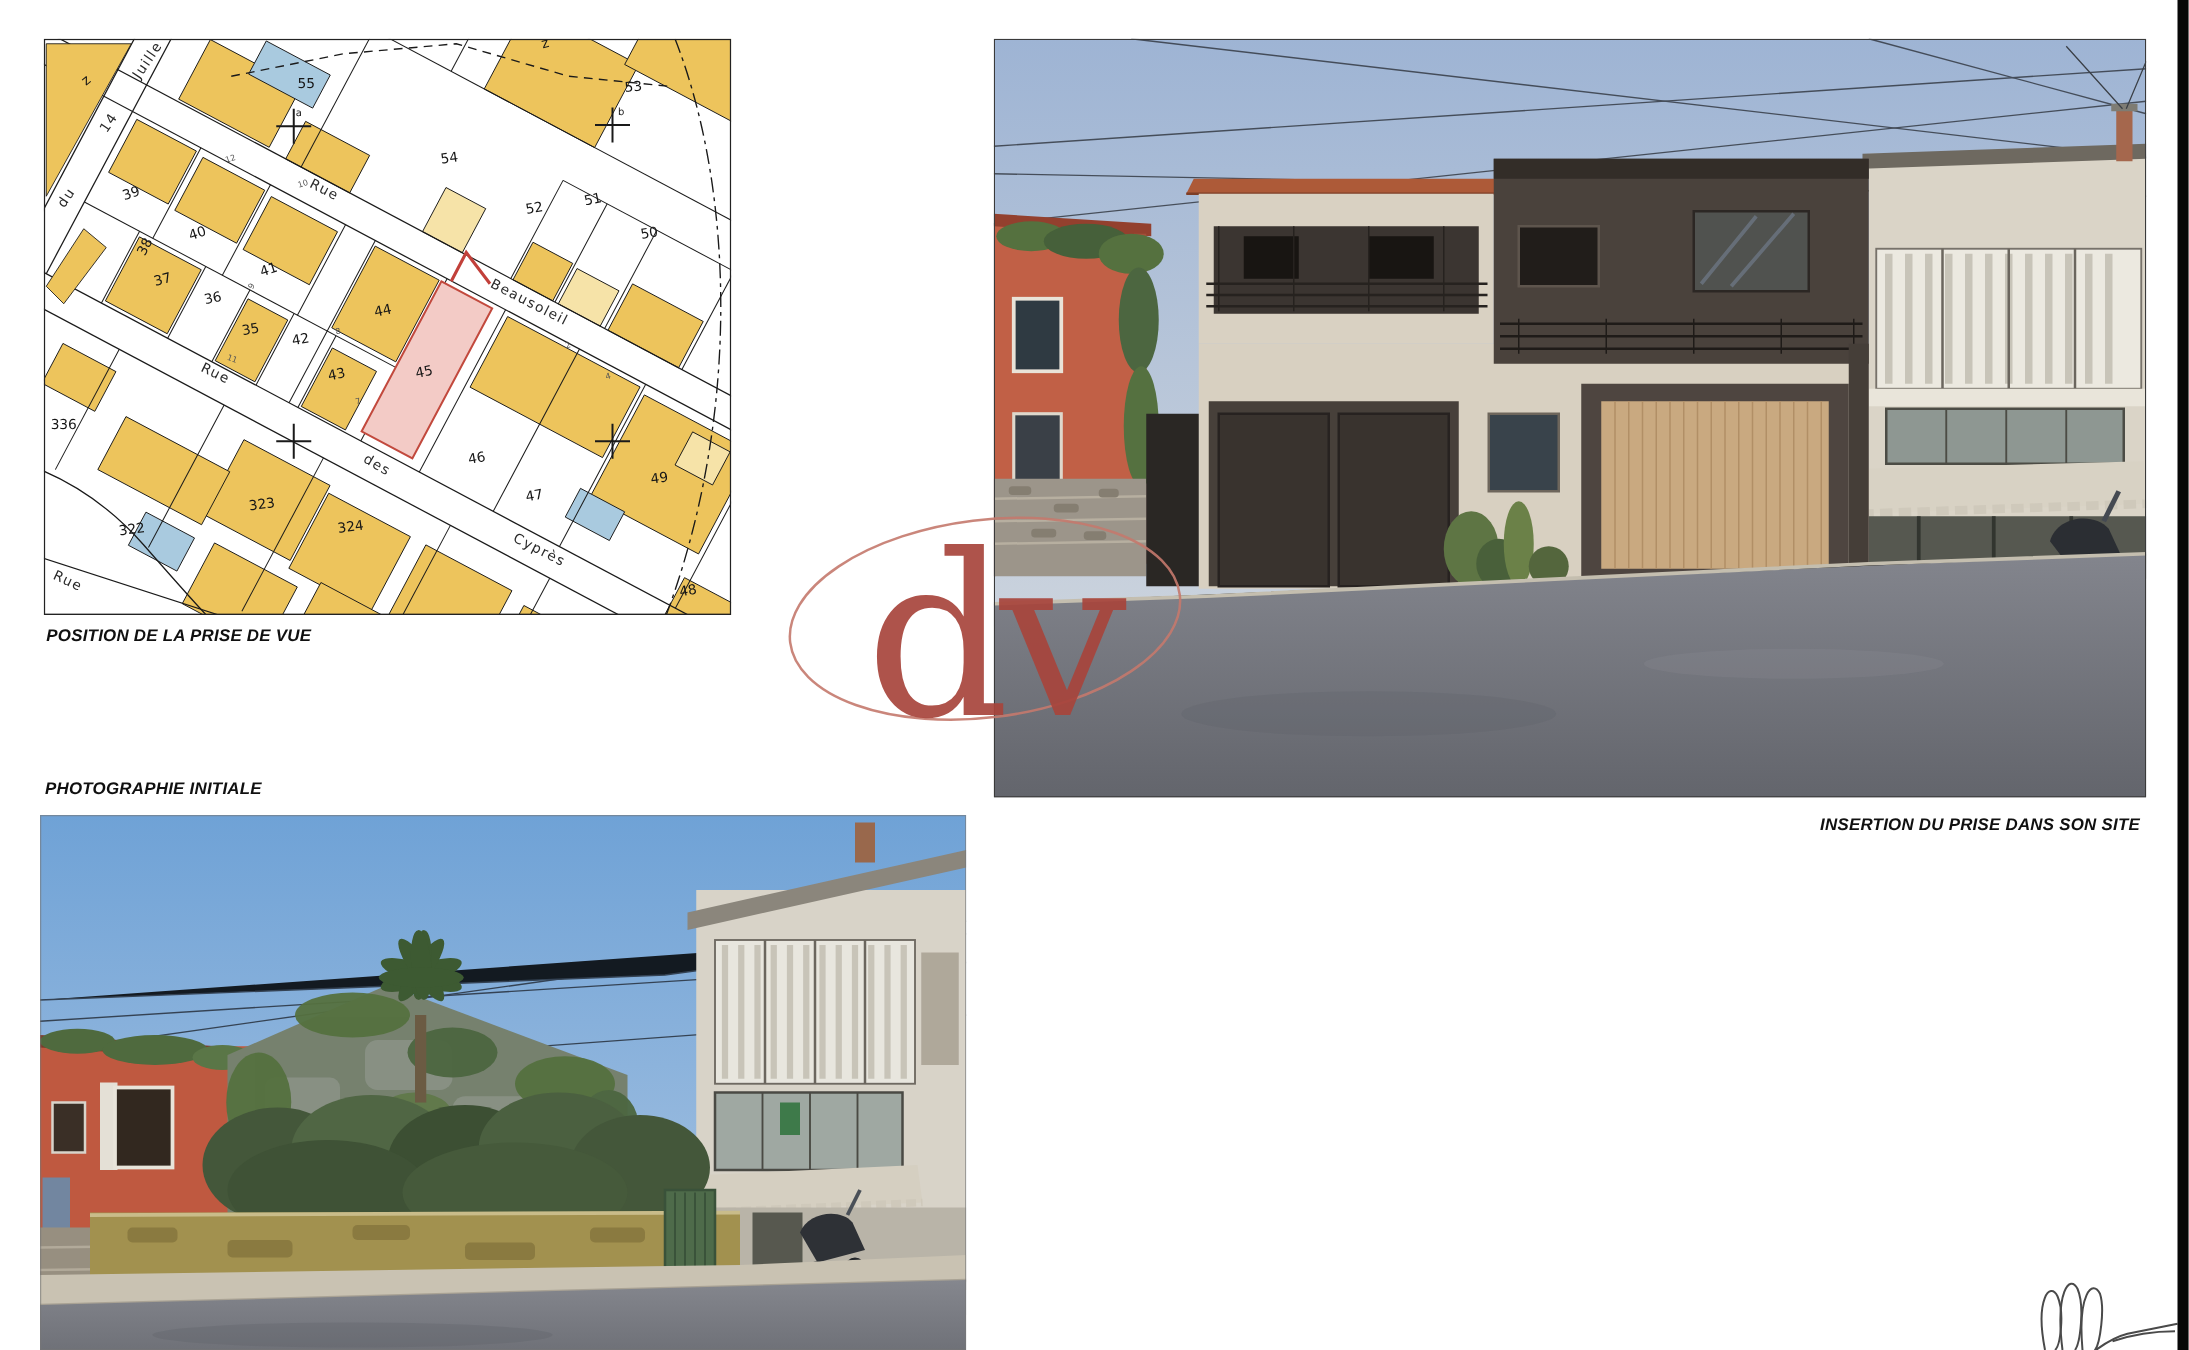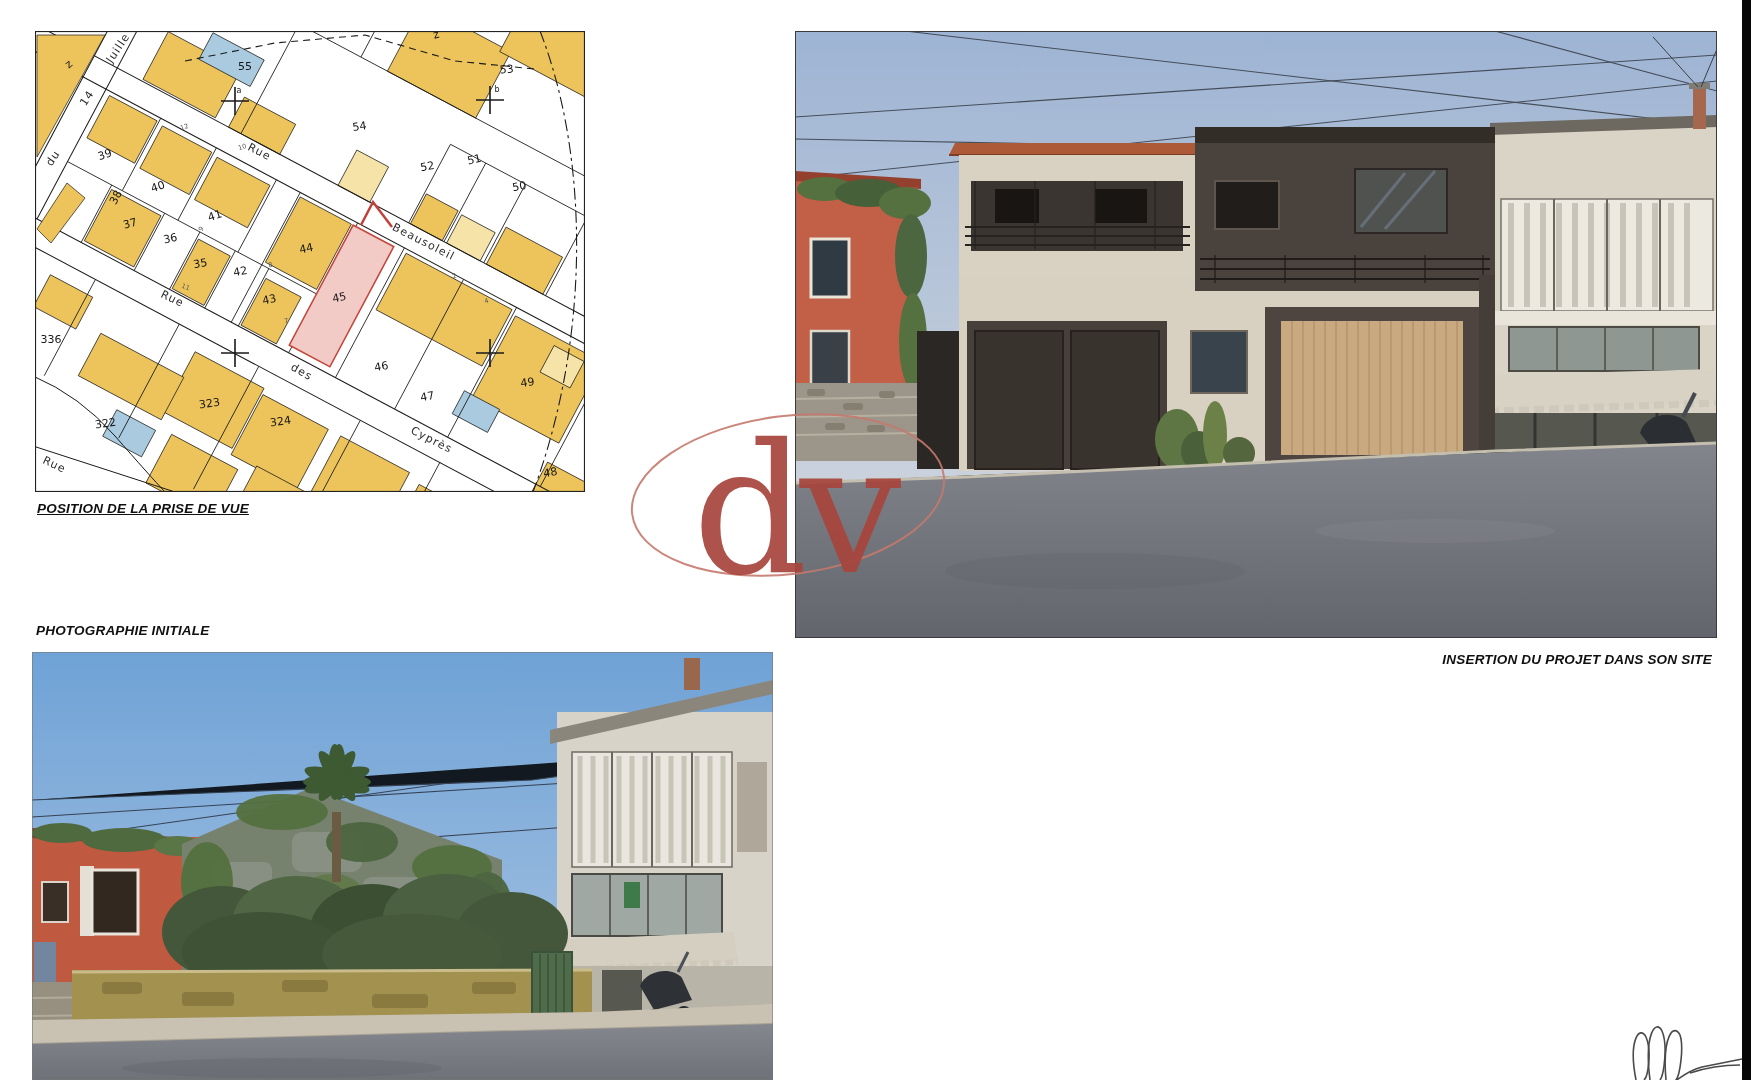--- a/index.html
+++ b/index.html
@@ -174,21 +174,21 @@
         <text x="150" y="258" transform="rotate(20 150 258)" class="tlabel">11</text>
         <text x="236" y="236" transform="rotate(-15 236 236)" class="tlabel">8</text>
         <text x="252" y="292" transform="rotate(-15 252 292)" class="tlabel">7</text>
         <text x="420" y="247" transform="rotate(-15 420 247)" class="tlabel">2</text>
         <text x="452" y="272" transform="rotate(-15 452 272)" class="tlabel">4</text>
       </g>
   </g>
   <rect x="0.5" y="0.5" width="549" height="460" fill="none" stroke="#222" stroke-width="1.2"></rect>
 </svg>
 
-<div class="caption" style="left:37px;top:501px;text-decoration:underline;">POSITION DE LA PRISE DE VUE</div>
+<div class="caption" style="left:37px;top:501px;">POSITION DE LA PRISE DE VUE</div>
 
 <svg class="figure" style="left:795px;top:31px;" width="922" height="607" viewBox="0 0 922 607">
   <defs>
     <linearGradient id="skyR" x1="0" y1="0" x2="0" y2="1">
       <stop offset="0" stop-color="#9eb4d4"></stop>
         <stop offset="1" stop-color="#cbd3dd"></stop>
     </linearGradient>
     <linearGradient id="roadR" x1="0" y1="0" x2="0" y2="1">
       <stop offset="0" stop-color="#83858d"></stop>
         <stop offset="1" stop-color="#63656c"></stop>
@@ -340,21 +340,21 @@
     <ellipse cx="640" cy="500" rx="120" ry="12" fill="#8b8d94" opacity=".25"></ellipse>
   </g>
   <rect x="0.5" y="0.5" width="921" height="606" fill="none" stroke="#3a3a3a" stroke-width="1"></rect>
 </svg>
 
 <svg class="figure" style="left:628px;top:400px;" width="322" height="200" viewBox="0 0 322 200">
   <ellipse cx="160" cy="95" rx="157" ry="79" transform="rotate(-7 160 95)" fill="none" stroke="#c4796d" stroke-width="2" opacity=".9"></ellipse>
   <text class="wm-text" x="165" y="172">dv</text>
 </svg>
 
-<div class="caption" style="right:39px;top:652px;">INSERTION DU PROJET DANS SON SITE</div>
+<div class="caption" style="right:39px;top:652px;">INSERTION DU PRISE DANS SON SITE</div>
 
 <div class="caption" style="left:36px;top:623px;text-align:right;">PHOTOGRAPHIE INITIALE</div>
 
 <svg class="figure" style="left:32px;top:652px;" width="741" height="428" viewBox="0 0 741 428">
   <defs>
     <linearGradient id="skyP" x1="0" y1="0" x2="0" y2="1">
       <stop offset="0" stop-color="#6fa2d6"></stop>
         <stop offset="1" stop-color="#a9c4e2"></stop>
     </linearGradient>
     <linearGradient id="roadP" x1="0" y1="0" x2="0" y2="1">

